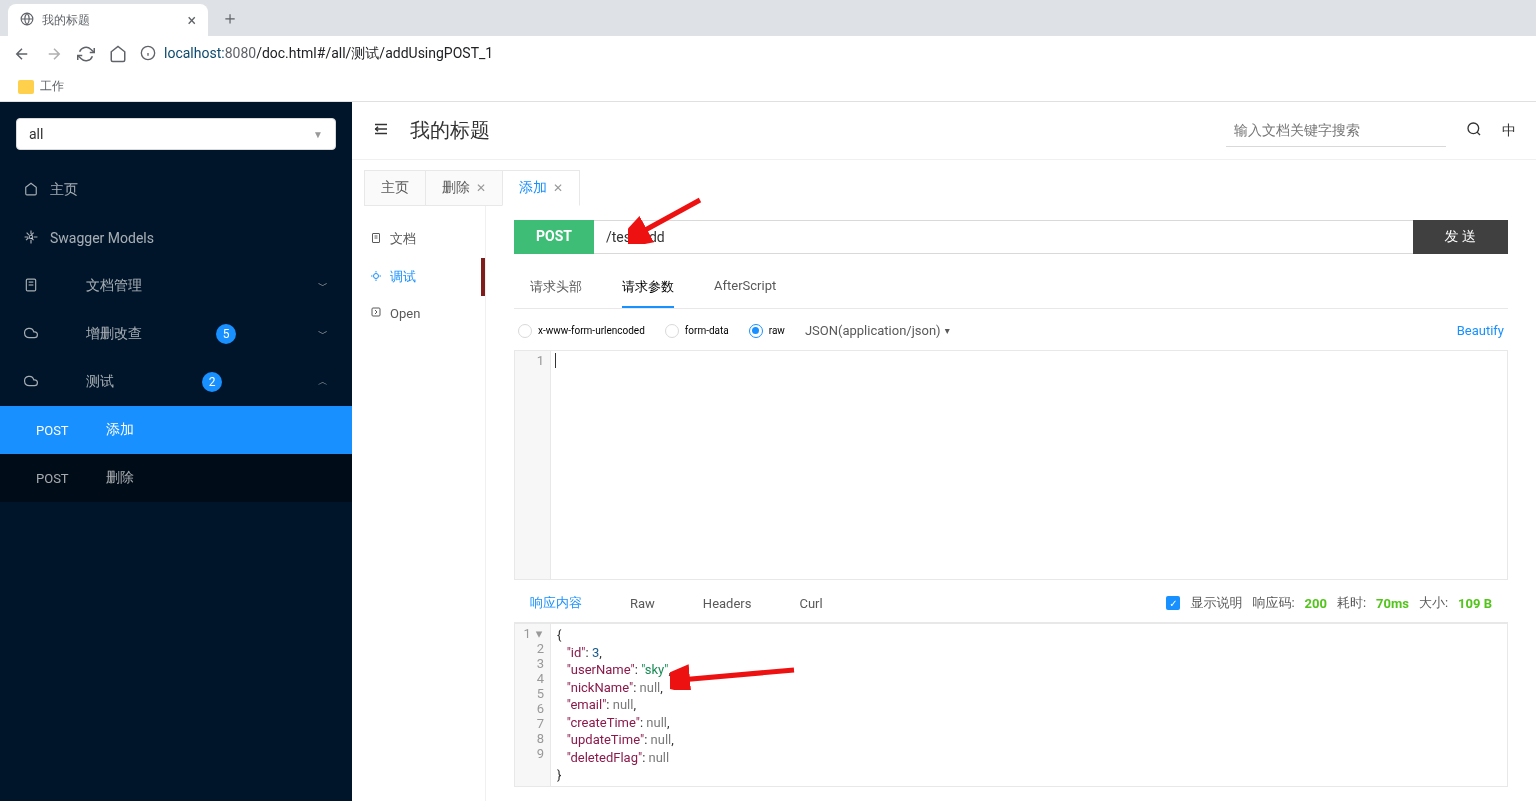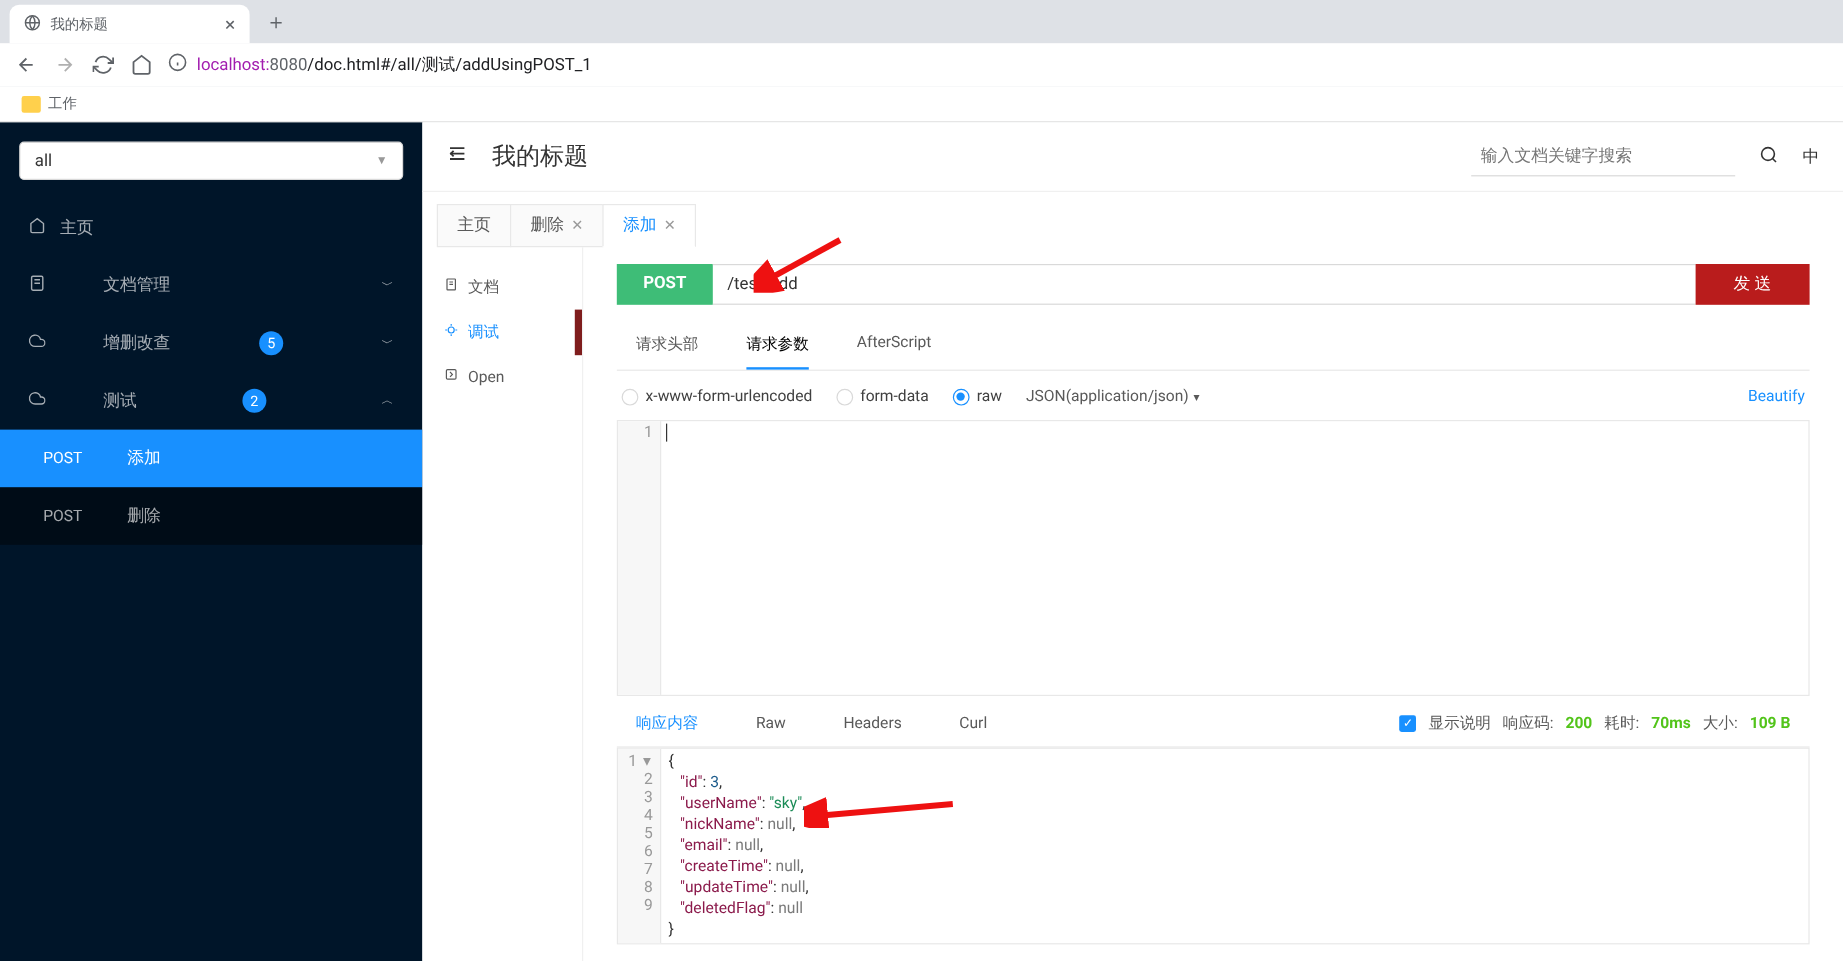--- a/index.html
+++ b/index.html
@@ -8,21 +8,21 @@
 
 .browser-chrome { background: #dee1e6; }
 .tab-bar { display: flex; align-items: center; height: 36px; padding: 0 8px; }
 .tab { display: flex; align-items: center; background: #fff; border-radius: 8px 8px 0 0; padding: 0 12px; height: 32px; margin-top: 4px; min-width: 200px; gap: 8px; font-size: 12px; color: #5f6368; }
 .tab .tab-close { margin-left: auto; font-size: 16px; color: #5f6368; }
 .new-tab { width: 28px; height: 28px; display: flex; align-items: center; justify-content: center; font-size: 18px; color: #5f6368; margin-left: 8px; }
 .addr-bar { display: flex; align-items: center; background: #fff; height: 36px; padding: 0 12px; gap: 12px; }
 .nav-btn { width: 20px; height: 20px; display: flex; align-items: center; justify-content: center; color: #5f6368; }
 .nav-btn.disabled { color: #b0b0b0; }
 .addr-input { flex: 1; display: flex; align-items: center; gap: 8px; font-size: 14px; color: #202124; }
-.addr-input .host { color: #a21caf; }
+.addr-input .host { color: #0c4a6e; }
 .bookmarks-bar { display: flex; align-items: center; background: #fff; height: 30px; padding: 0 18px; gap: 6px; border-bottom: 1px solid #e0e0e0; font-size: 12px; color: #5f6368; }
 .folder-icon { width: 16px; height: 14px; background: #ffd04c; border-radius: 2px; display: inline-block; }
 
 
 .app { display: flex; height: calc(801px - 102px); }
 .sidebar { width: 352px; background: #001529; color: rgba(255,255,255,0.65); display: flex; flex-direction: column; }
 .sidebar-select { margin: 16px; background: #fff; border: 1px solid #d9d9d9; border-radius: 4px; height: 32px; display: flex; align-items: center; padding: 0 12px; color: #333; justify-content: space-between; }
 .sidebar-menu { list-style: none; flex: 1; }
 .menu-item { display: flex; align-items: center; height: 48px; padding: 0 24px; gap: 12px; cursor: pointer; }
 .menu-item.expandable { justify-content: space-between; gap: 48px; }
@@ -43,34 +43,34 @@
 .lang { color: #333; }
 
 .tabs-row { display: flex; align-items: center; padding: 10px 12px 0 12px; gap: 0; }
 .content-tab { border: 1px solid #e8e8e8; padding: 8px 16px; font-size: 14px; color: #595959; display: flex; align-items: center; gap: 6px; margin-right: -1px; background: #fafafa; }
 .content-tab.active { border-bottom-color: #fff; color: #1890ff; background: #fff; }
 .content-tab .close-x { color: #999; font-size: 12px; }
 
 .work-area { display: flex; flex: 1; min-height: 0; }
 .left-col { width: 134px; border-right: 1px solid #f0f0f0; padding-top: 14px; }
 .left-item { display: flex; align-items: center; gap: 8px; padding: 10px 18px; font-size: 13px; color: #595959; cursor: pointer; }
-.left-item.active { color: #1890ff; border-right: 6px solid #7f1d1d; }
+.left-item.active { color: #1890ff; border-right: 4px solid #7f1d1d; }
 
 .right-col { flex: 1; padding: 14px 28px 14px 28px; display: flex; flex-direction: column; min-width: 0; }
 .api-row { display: flex; margin-bottom: 14px; }
 .method-badge { background: #3ebd77; color: #fff; font-weight: bold; padding: 8px 22px; font-size: 14px; }
 .path-input { flex: 1; border: 1px solid #d9d9d9; border-left: none; border-right: none; padding: 0 12px; font-size: 14px; color: #333; display: flex; align-items: center; }
-.send-btn { background: #b91c1c; color: #fff; padding: 8px 32px; font-size: 14px; border: none; }
+.send-btn { background: #404040; color: #fff; padding: 8px 32px; font-size: 14px; border: none; }
 
 .sub-tabs { display: flex; border-bottom: 1px solid #e8e8e8; gap: 40px; padding: 0 16px; margin-bottom: 14px; }
 .sub-tab { padding: 10px 0; font-size: 13px; color: #595959; cursor: pointer; }
 .sub-tab.active { color: #000000; border-bottom: 2px solid #1890ff; }
 
 .body-type-row { display: flex; align-items: center; gap: 20px; padding: 0 4px 12px 4px; }
-.radio { display: flex; align-items: center; gap: 6px; font-size: 13px; color: #404040; }
+.radio { display: flex; align-items: center; gap: 6px; font-size: 10px; color: #000000; }
 .radio-circle { width: 14px; height: 14px; border: 1px solid #d9d9d9; border-radius: 50%; display: inline-flex; align-items: center; justify-content: center; }
 .radio.checked .radio-circle { border-color: #1890ff; }
 .radio.checked .radio-circle::after { content: ""; width: 7px; height: 7px; background: #1890ff; border-radius: 50%; }
 .json-type { font-size: 13px; color: #595959; display: flex; align-items: center; gap: 4px; justify-content: space-between; }
 .beautify { margin-left: auto; color: #1890ff; font-size: 13px; cursor: pointer; }
 
 .code-editor { border: 1px solid #e8e8e8; height: 230px; display: flex; font-family: Consolas, Monaco, monospace; font-size: 13px; }
 .gutter { background: #f7f7f7; color: #999; text-align: right; padding: 2px 6px; border-right: 1px solid #e8e8e8; min-width: 36px; user-select: none; }
 .code-body { flex: 1; padding: 2px 6px; color: #333; white-space: pre; position: relative; }
 .cursor-line { position: absolute; left: 4px; top: 2px; width: 1px; height: 15px; background: #333; }
@@ -159,20 +159,27 @@
     <div class="sidebar-select">
       <span>all</span>
       <span style="color:#999;font-size:10px;">▼</span>
     </div>
     <ul class="sidebar-menu">
       <li class="menu-item">
         <span><svg width="14" height="14" viewBox="0 0 24 24" fill="none" stroke="currentColor" stroke-width="2">
               <path d="M3 9l9-7 9 7v11a2 2 0 01-2 2H5a2 2 0 01-2-2z"></path>
             </svg></span>
         <span>主页</span>
+      </li>
+      <li class="menu-item">
+        <span><svg width="14" height="14" viewBox="0 0 24 24" fill="none" stroke="currentColor" stroke-width="2">
+              <circle cx="12" cy="12" r="3"></circle>
+              <path d="M12 1v6m0 10v6m11-11h-6M7 12H1m15.5-7.5l-4.2 4.2m-4.6 4.6l-4.2 4.2m12.9 0l-4.2-4.2M8.7 8.7L4.5 4.5"></path>
+            </svg></span>
+        <span>Swagger Models</span>
       </li>
       <li class="menu-item expandable">
         <span><svg width="14" height="14" viewBox="0 0 24 24" fill="none" stroke="currentColor" stroke-width="2">
               <rect x="4" y="2" width="16" height="20" rx="2"></rect>
               <line x1="8" y1="7" x2="16" y2="7"></line>
               <line x1="8" y1="12" x2="16" y2="12"></line>
             </svg></span>
         <span>文档管理</span>
         <span class="chev">﹀</span>
       </li>

